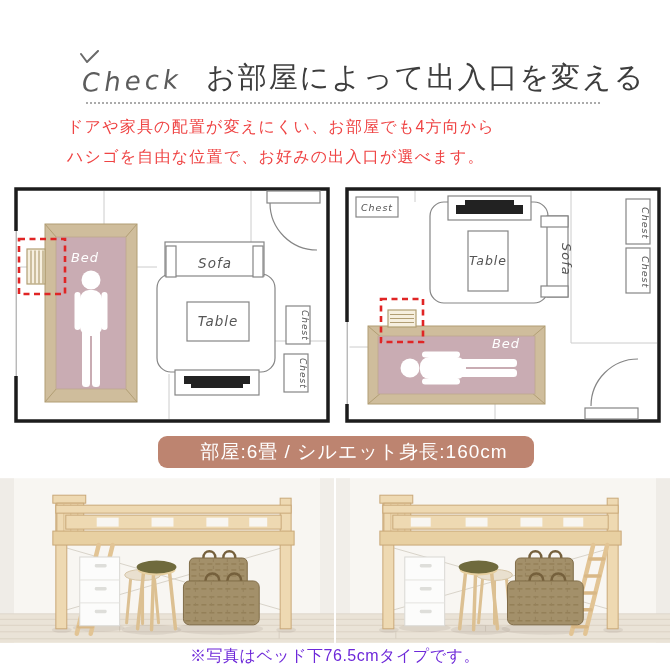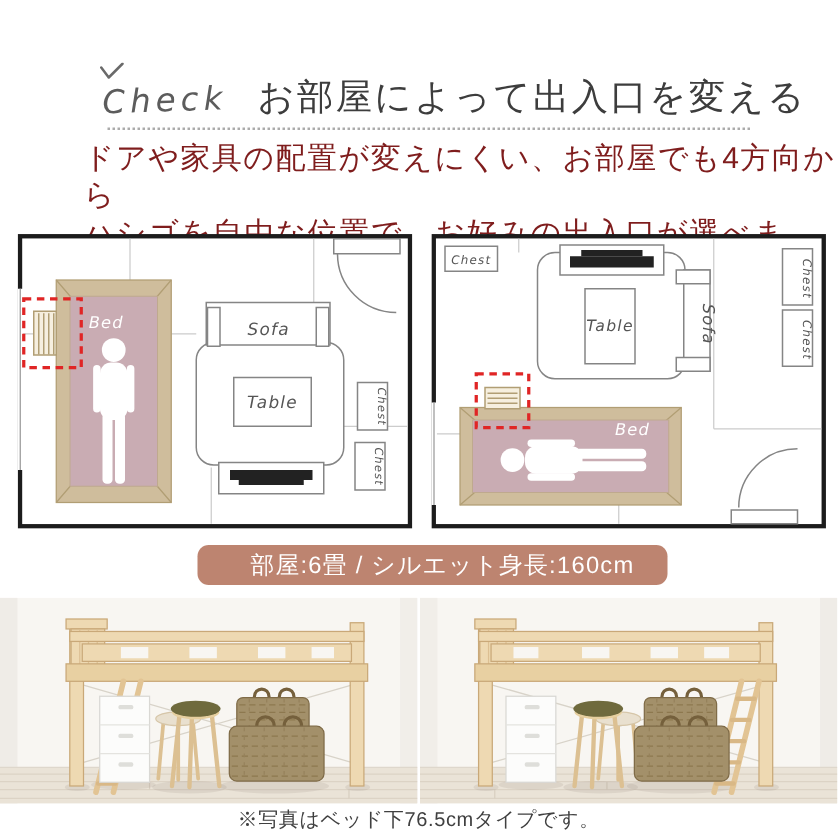--- a/index.html
+++ b/index.html
@@ -5,34 +5,34 @@
   html,body{margin:0;padding:0;}
   .page{position:relative;width:670px;height:670px;background:#ffffff;overflow:hidden;
         font-family:"Liberation Sans",sans-serif;}
   
   .title-row{position:absolute;left:82px;top:58px;display:flex;align-items:flex-end;gap:14px;white-space:nowrap;}
   .check-word{font-family:"DejaVu Sans",sans-serif;font-style:italic;font-size:26px;color:#5c5c5c;
               letter-spacing:4px;transform:rotate(-2deg);padding-bottom:2px;}
   .main-title{font-size:29px;color:#3d3d3d;font-weight:500;letter-spacing:2px;margin-left:10px;}
   .tick{position:absolute;left:78px;top:50px;}
   .dotted-rule{position:absolute;left:86px;top:102px;width:514px;height:0;border-bottom:2.5px dotted #ababab;}
-  .lead{position:absolute;left:67px;top:112px;font-size:24px;line-height:30px;letter-spacing:1.2px;color:#7f1d1d;}
+  .lead{position:absolute;left:67px;top:112px;font-size:16px;line-height:30px;letter-spacing:1.2px;color:#ef4444;}
   
   .plan{position:absolute;top:187px;}
   .plan.left{left:14px;} .plan.right{left:345px;}
   
   .badge{position:absolute;left:158px;top:436px;width:360px;height:32px;border-radius:9px;
          background:#bd8470;color:#fff;display:flex;align-items:center;justify-content:center;
          font-size:19px;letter-spacing:1px;}
   
   .photo{position:absolute;top:478px;}
   .photo.left{left:0px;} .photo.right{left:336px;}
   
   .caption{position:absolute;left:0;top:646px;width:670px;text-align:center;font-size:16px;
-           color:#404040;letter-spacing:0.5px;}
+           color:#6d28d9;letter-spacing:0.5px;}
   svg text{font-family:"DejaVu Sans",sans-serif;}
   .script-label{font-style:italic;letter-spacing:1px;}
 </style>
 </head>
 <body>
 
 <div class="page">
 
   <svg class="tick" width="24" height="26" viewBox="0 0 24 26">
     <path d="M3,4 L9,12 M9,12 L20,1" stroke="#6a6a6a" stroke-width="2" fill="none" stroke-linecap="round"></path>

